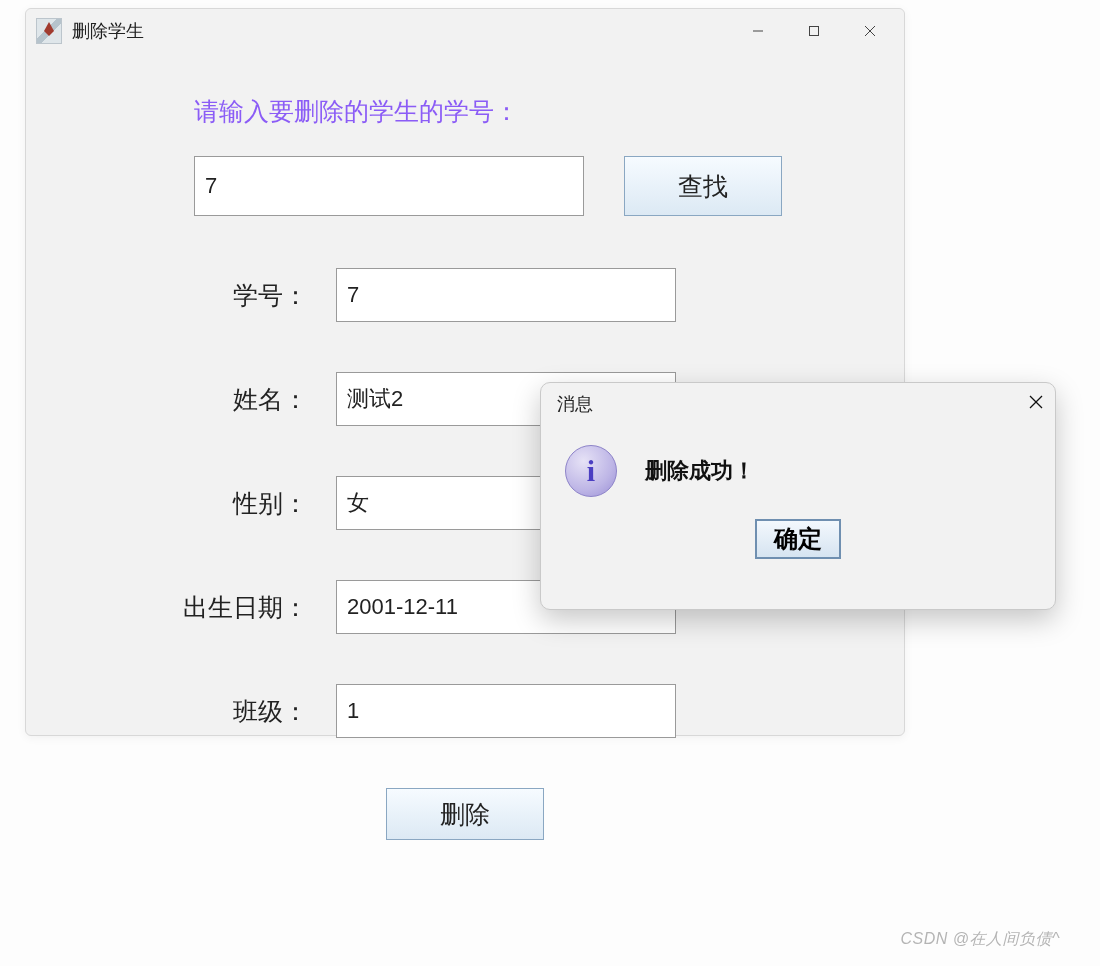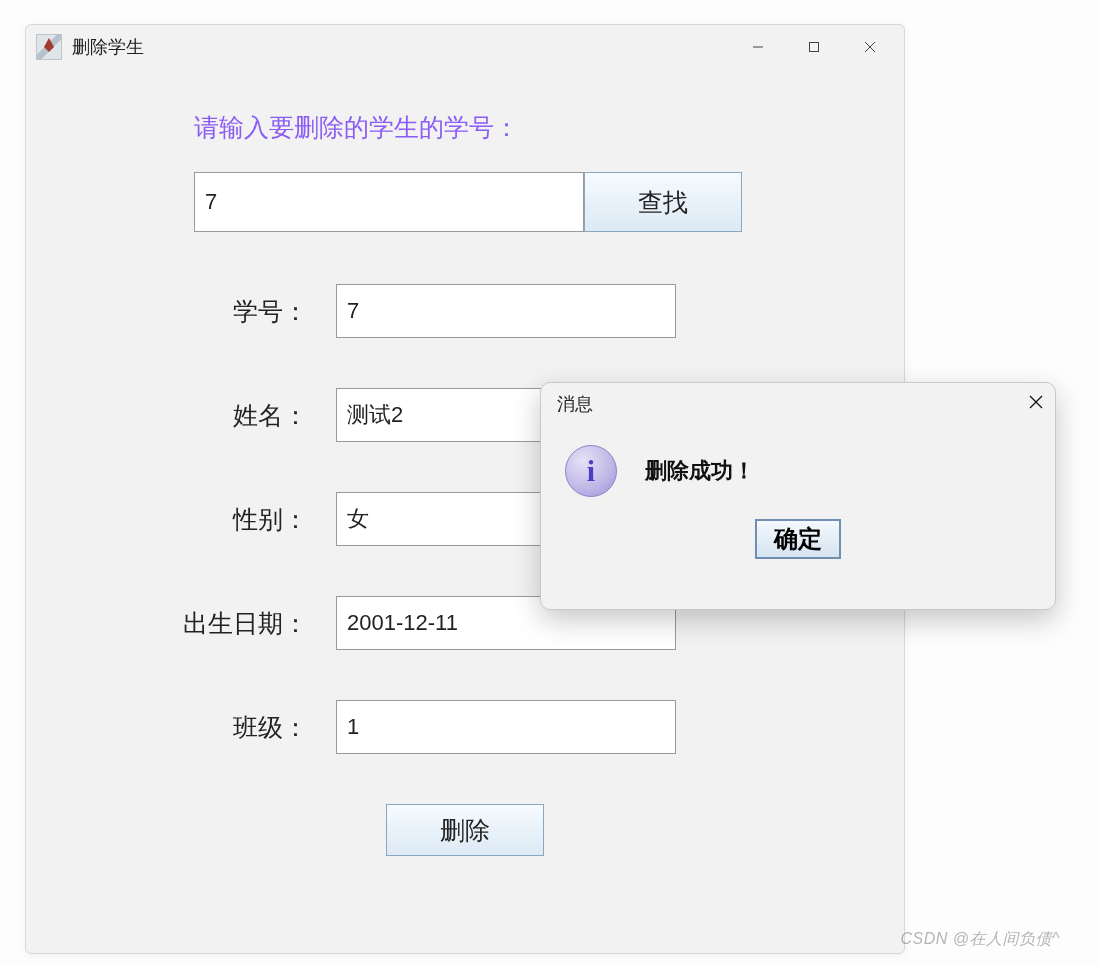--- a/index.html
+++ b/index.html
@@ -7,23 +7,23 @@
       width: 1100px;
       height: 966px;
       background: #fdfdfd;
       font-family: "Microsoft YaHei", "SimSun", sans-serif;
       position: relative;
       overflow: hidden;
     }
     .main-window {
       position: absolute;
       left: 25px;
-      top: 24px;
+      top: 8px;
       width: 880px;
-      height: 930px;
+      height: 728px;
       background: #f2f2f2;
       border: 1px solid #d8d8d8;
       border-radius: 6px;
       box-shadow: 0 2px 10px rgba(0,0,0,0.05);
     }
     .titlebar {
       height: 44px;
       display: flex;
       align-items: center;
       padding: 0 6px 0 10px;
@@ -90,21 +90,21 @@
     .btn {
       background: linear-gradient(#f6fbff,#dce9f4);
       border: 1px solid #8aa7c2;
       font-size: 25px;
       color: #222;
       display: flex;
       align-items: center;
       justify-content: center;
       cursor: default;
     }
-    .search-btn { width: 158px; height: 60px; }
+    .search-btn { width: 158px; height: 60px; margin-left: 40px; }
     .form-row {
       display: flex;
       align-items: center;
       margin-bottom: 50px;
     }
     .form-row .label {
       width: 250px;
       text-align: right;
       padding-right: 28px;
       font-size: 25px;

